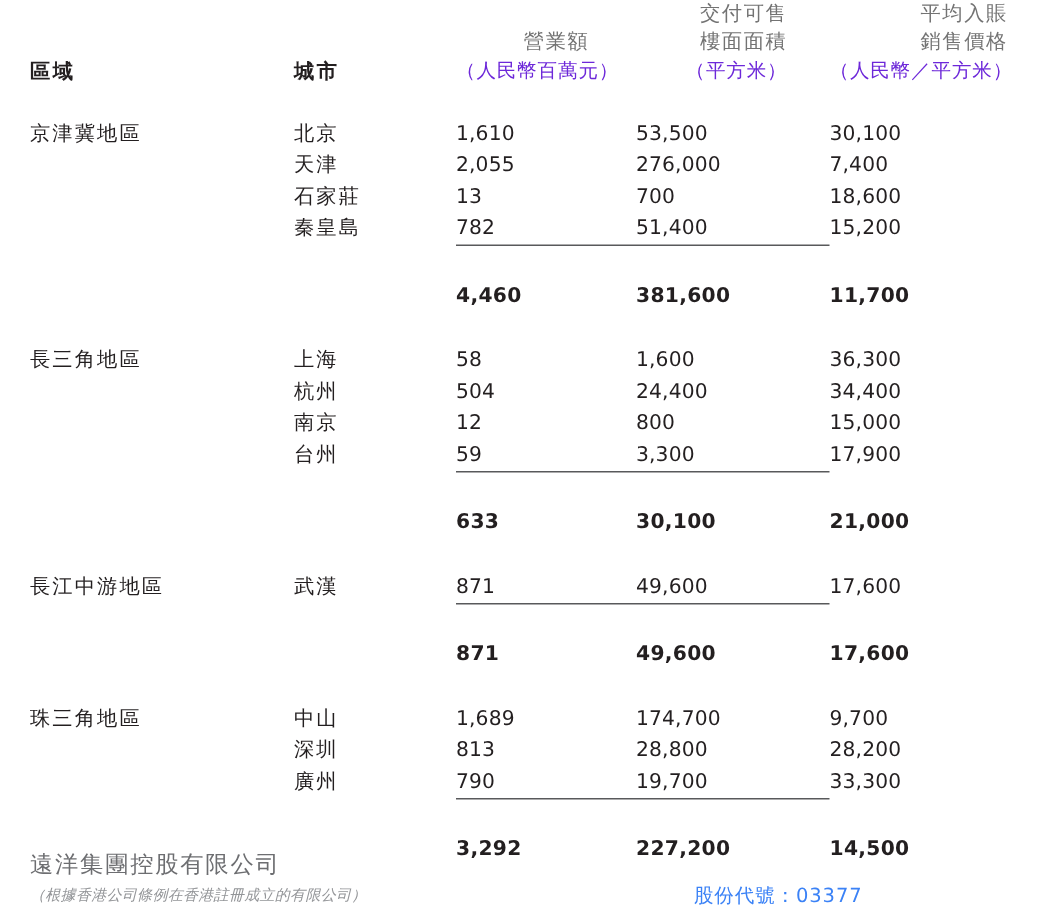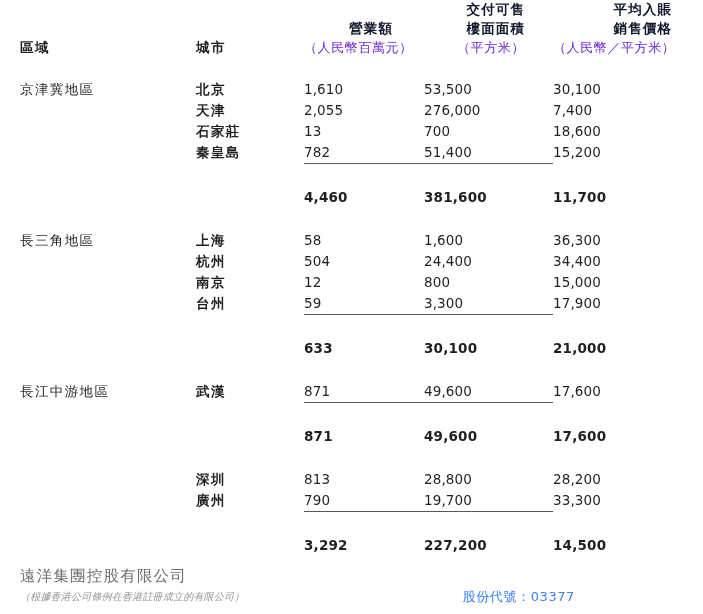--- a/index.html
+++ b/index.html
@@ -43,24 +43,24 @@
     padding: 0;
     font-weight: normal;
   }
   .hd-stack {
     display: block;
     text-align: right;
     line-height: 19px;
   }
   .hd-line {
     display: block;
-    font-weight: bold;
+    font-weight: normal;
     font-size: 13.5px;
     letter-spacing: 1.1px;
-    color: #0f172a;
+    color: #737373;
     white-space: nowrap;
   }
   .hd-unit {
     display: block;
     font-family: "DejaVu Serif", "Liberation Serif", serif;
     font-weight: normal;
     font-size: 13px;
     letter-spacing: 0.6px;
     color: #6d28d9;
     white-space: nowrap;
@@ -87,21 +87,20 @@
   }
   td.region {
     padding-left: 20px;
     letter-spacing: 1.4px;
     white-space: nowrap;
   }
   td.city {
     padding-left: 8px;
     letter-spacing: 1.4px;
     white-space: nowrap;
-    font-weight: bold;
   }
   td.num {
     letter-spacing: 0.1px;
     font-size: 13.5px;
   }
   td.n1 { padding-right: 283px; }
   td.n2 { padding-right: 158px; }
   td.n3 { padding-right: 31px; }
 
   
@@ -303,20 +302,27 @@
           <td class="region"></td>
           <td class="city"></td>
           <td class="num n1">871</td>
           <td class="num n2">49,600</td>
           <td class="num n3">17,600</td>
         </tr>
         <tr class="blockgap">
           <td colspan="5"></td>
         </tr>
         <tr>
+          <td class="region">珠三角地區</td>
+          <td class="city">中山</td>
+          <td class="num n1">1,689</td>
+          <td class="num n2">174,700</td>
+          <td class="num n3">9,700</td>
+        </tr>
+        <tr>
           <td class="region"></td>
           <td class="city">深圳</td>
           <td class="num n1">813</td>
           <td class="num n2">28,800</td>
           <td class="num n3">28,200</td>
         </tr>
         <tr class="ruled">
           <td class="region"></td>
           <td class="city">廣州</td>
           <td class="num n1">790</td>

